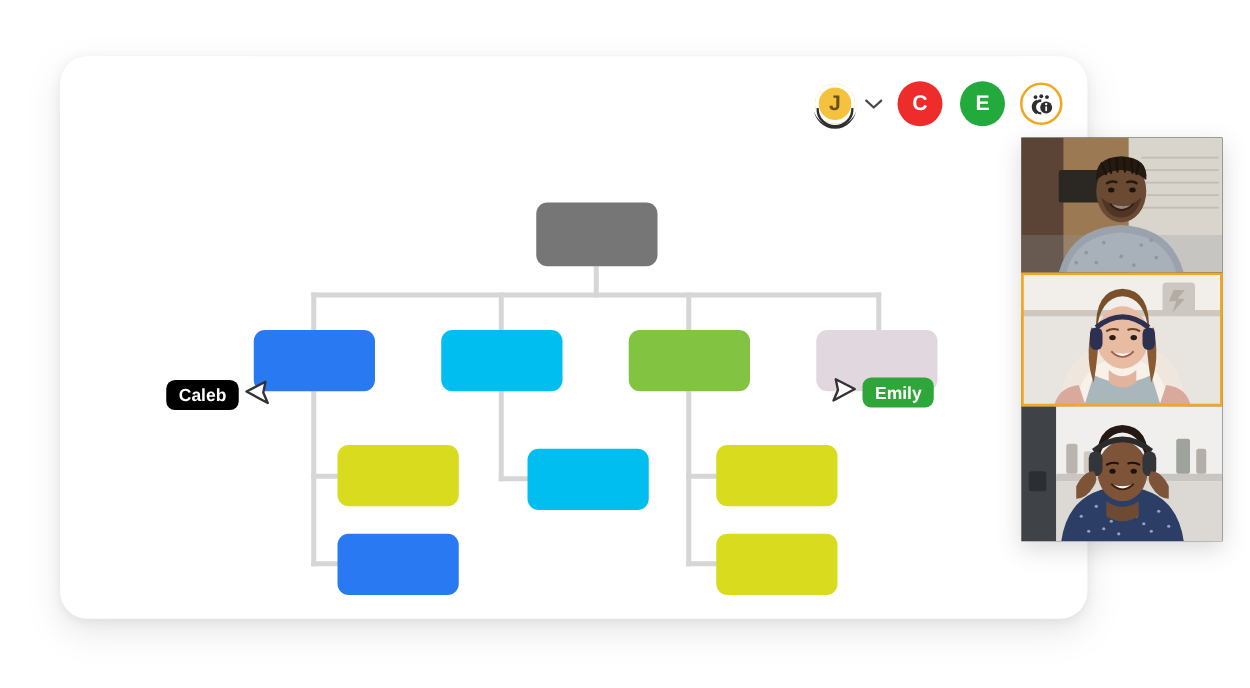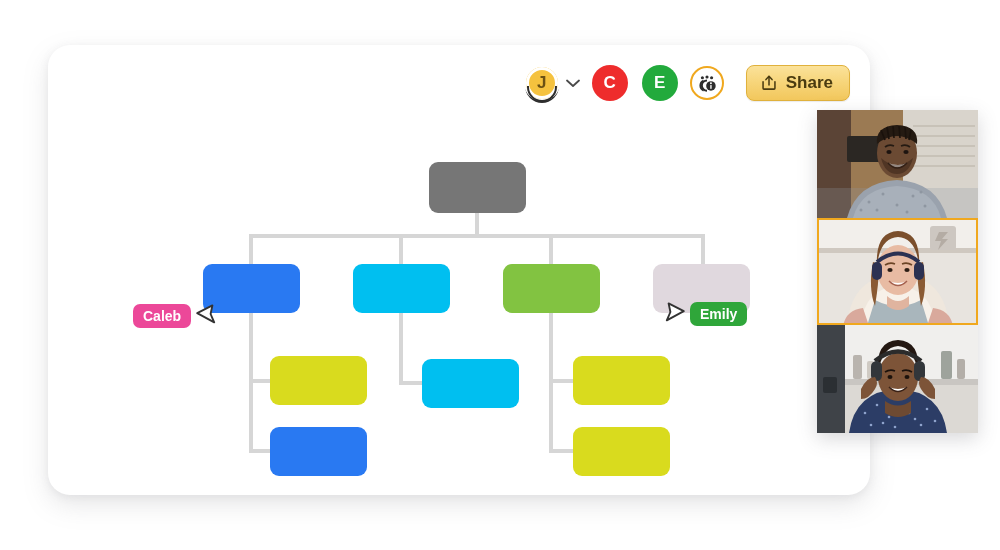--- a/index.html
+++ b/index.html
@@ -202,30 +202,20 @@
         <circle cx="12" cy="5.4" r="1.7" fill="#2e2e2e"></circle>
         <circle cx="17" cy="6.2" r="1.7" fill="#2e2e2e"></circle>
         <path d="M12 9.2 A5.6 5.6 0 0 0 12 20.4" fill="none" stroke="#2e2e2e" stroke-width="2.1"></path>
         <path d="M8.3 9.4 A5.9 5.9 0 0 0 8.3 20.2" fill="none" stroke="#2e2e2e" stroke-width="2.1"></path>
         <circle cx="16.3" cy="15.2" r="5.2" fill="#2e2e2e"></circle>
         <circle cx="16.3" cy="12.3" r="1.05" fill="#ffffff"></circle>
         <rect x="15.55" y="14.1" width="1.5" height="4.4" rx="0.7" fill="#ffffff"></rect>
       </svg>
     </div>
 
-    <div id="share-button">
-      <span style="display:flex;align-items:center;">
-        <svg width="18" height="18" viewBox="0 0 20 20">
-          <path d="M3.4 8.6 v7.2 a1 1 0 0 0 1 1 h11.2 a1 1 0 0 0 1 -1 v-7.2" fill="none" stroke="#4a3b10" stroke-width="1.7" stroke-linecap="round" stroke-linejoin="round"></path>
-          <path d="M6.6 6.2 L10 2.6 L13.4 6.2" fill="none" stroke="#4a3b10" stroke-width="1.7" stroke-linecap="round" stroke-linejoin="round"></path>
-          <path d="M10 2.9 V12.2" fill="none" stroke="#4a3b10" stroke-width="1.7" stroke-linecap="round"></path>
-        </svg>
-      </span>
-      <span>Share</span>
-    </div>
   </div>
 
   <div id="org-chart">
 
     <div class="link" style="left: 427px; top: 168px; width: 4px; height: 25px; background: rgb(214, 214, 214);"></div>
     <div class="link" style="left: 201px; top: 189px; width: 456px; height: 4px; background: rgb(214, 214, 214);"></div>
     <div class="link" style="left: 201px; top: 189px; width: 4px; height: 30px; background: rgb(214, 214, 214);"></div>
     <div class="link" style="left: 351px; top: 189px; width: 4px; height: 30px; background: rgb(214, 214, 214);"></div>
     <div class="link" style="left: 501px; top: 189px; width: 4px; height: 30px; background: rgb(214, 214, 214);"></div>
     <div class="link" style="left: 653px; top: 189px; width: 4px; height: 30px; background: rgb(214, 214, 214);"></div>
@@ -248,21 +238,21 @@
         <div class="node" style="left: 455px; top: 219px; width: 97px; height: 49px; background: rgb(130, 195, 65);"></div>
         <div class="node" style="left: 605px; top: 219px; width: 97px; height: 49px; background: rgb(224, 216, 222);"></div>
         <div class="node" style="left: 222px; top: 311px; width: 97px; height: 49px; background: rgb(217, 219, 30);"></div>
         <div class="node" style="left: 222px; top: 382px; width: 97px; height: 49px; background: rgb(41, 121, 242);"></div>
         <div class="node" style="left: 374px; top: 314px; width: 97px; height: 49px; background: rgb(0, 191, 240);"></div>
         <div class="node" style="left: 525px; top: 311px; width: 97px; height: 49px; background: rgb(217, 219, 30);"></div>
         <div class="node" style="left: 525px; top: 382px; width: 97px; height: 49px; background: rgb(217, 219, 30);"></div>
       </div>
 
     <div class="cursor" style="left:85px; top:258px;">
-      <span class="cursor-label" style="background:#ec4899;">Caleb</span>
+      <span class="cursor-label" style="background:#000000;">Caleb</span>
       <span style="margin-left:4px;display:flex;">
         <svg width="22" height="26" viewBox="0 0 22 26">
           <path d="M2.2 10.2 L17.4 2.4 L15.6 11 L19.2 19.4 Z" fill="#ffffff" stroke="#333333" stroke-width="1.9" stroke-linejoin="round"></path>
         </svg>
       </span>
     </div>
 
     <div class="cursor" style="left:616px; top:256px;">
       <span style="margin-right:4px;display:flex;">
         <svg width="22" height="26" viewBox="0 0 22 26">

